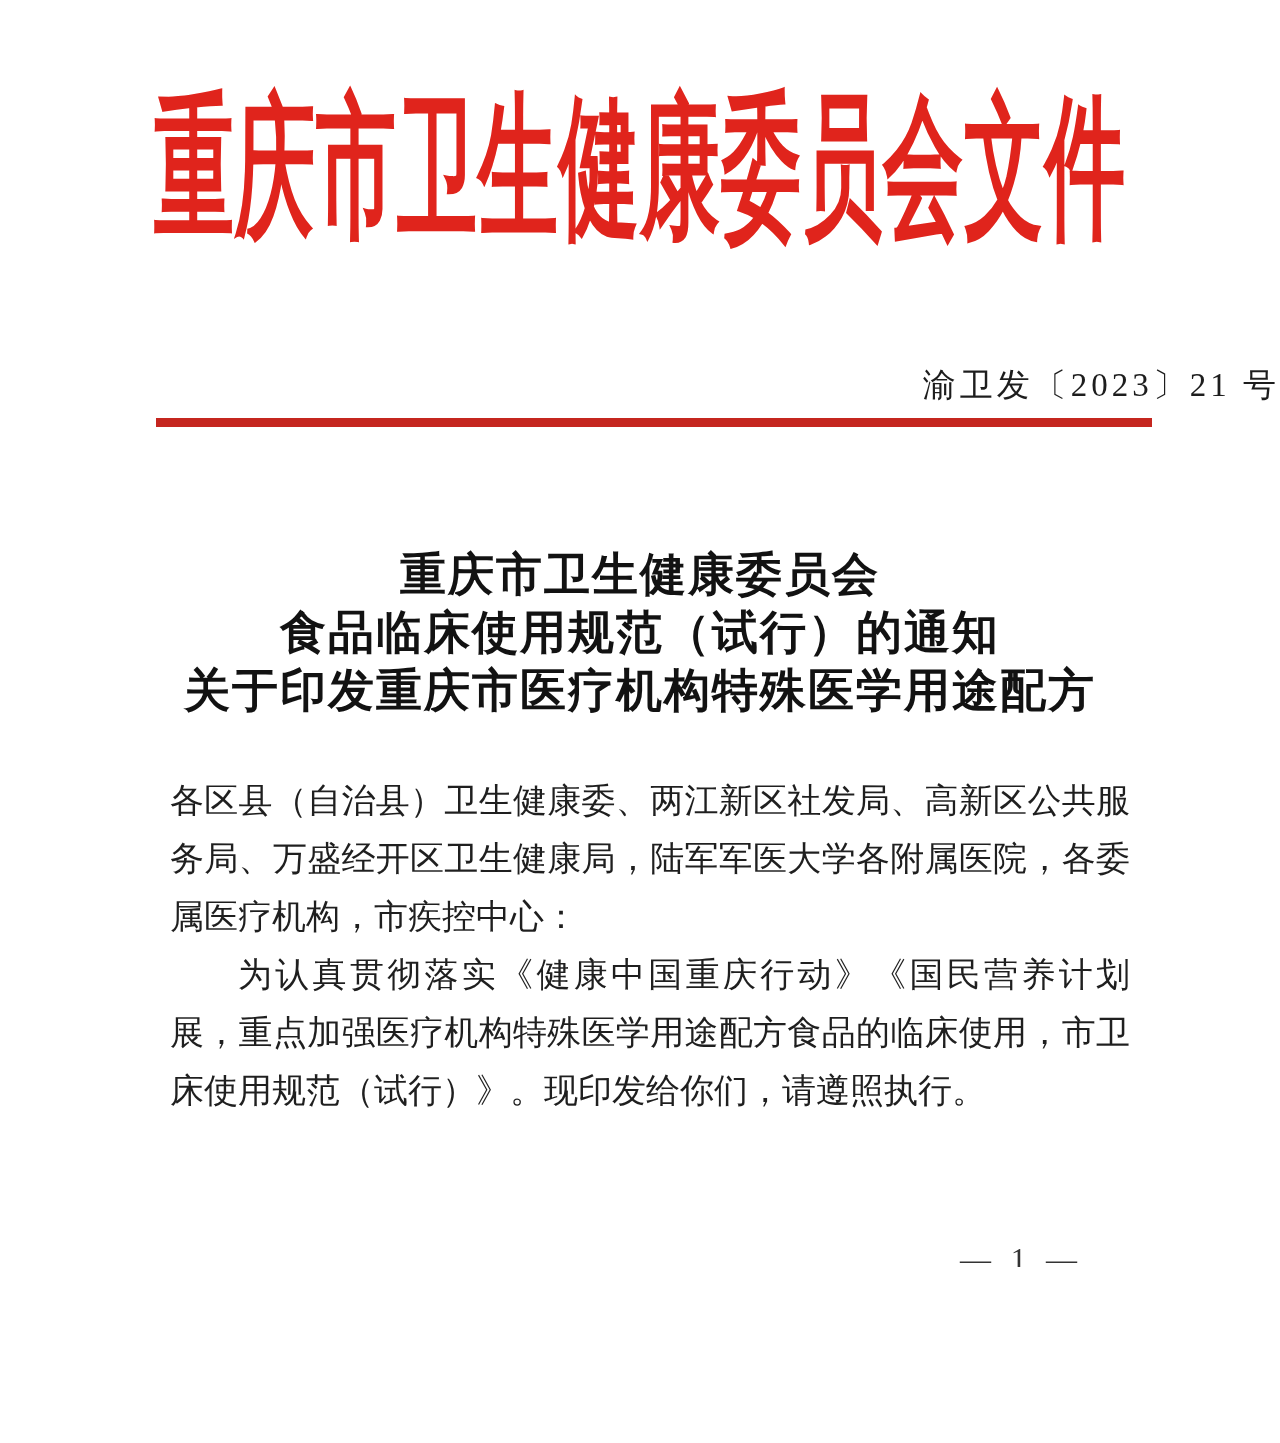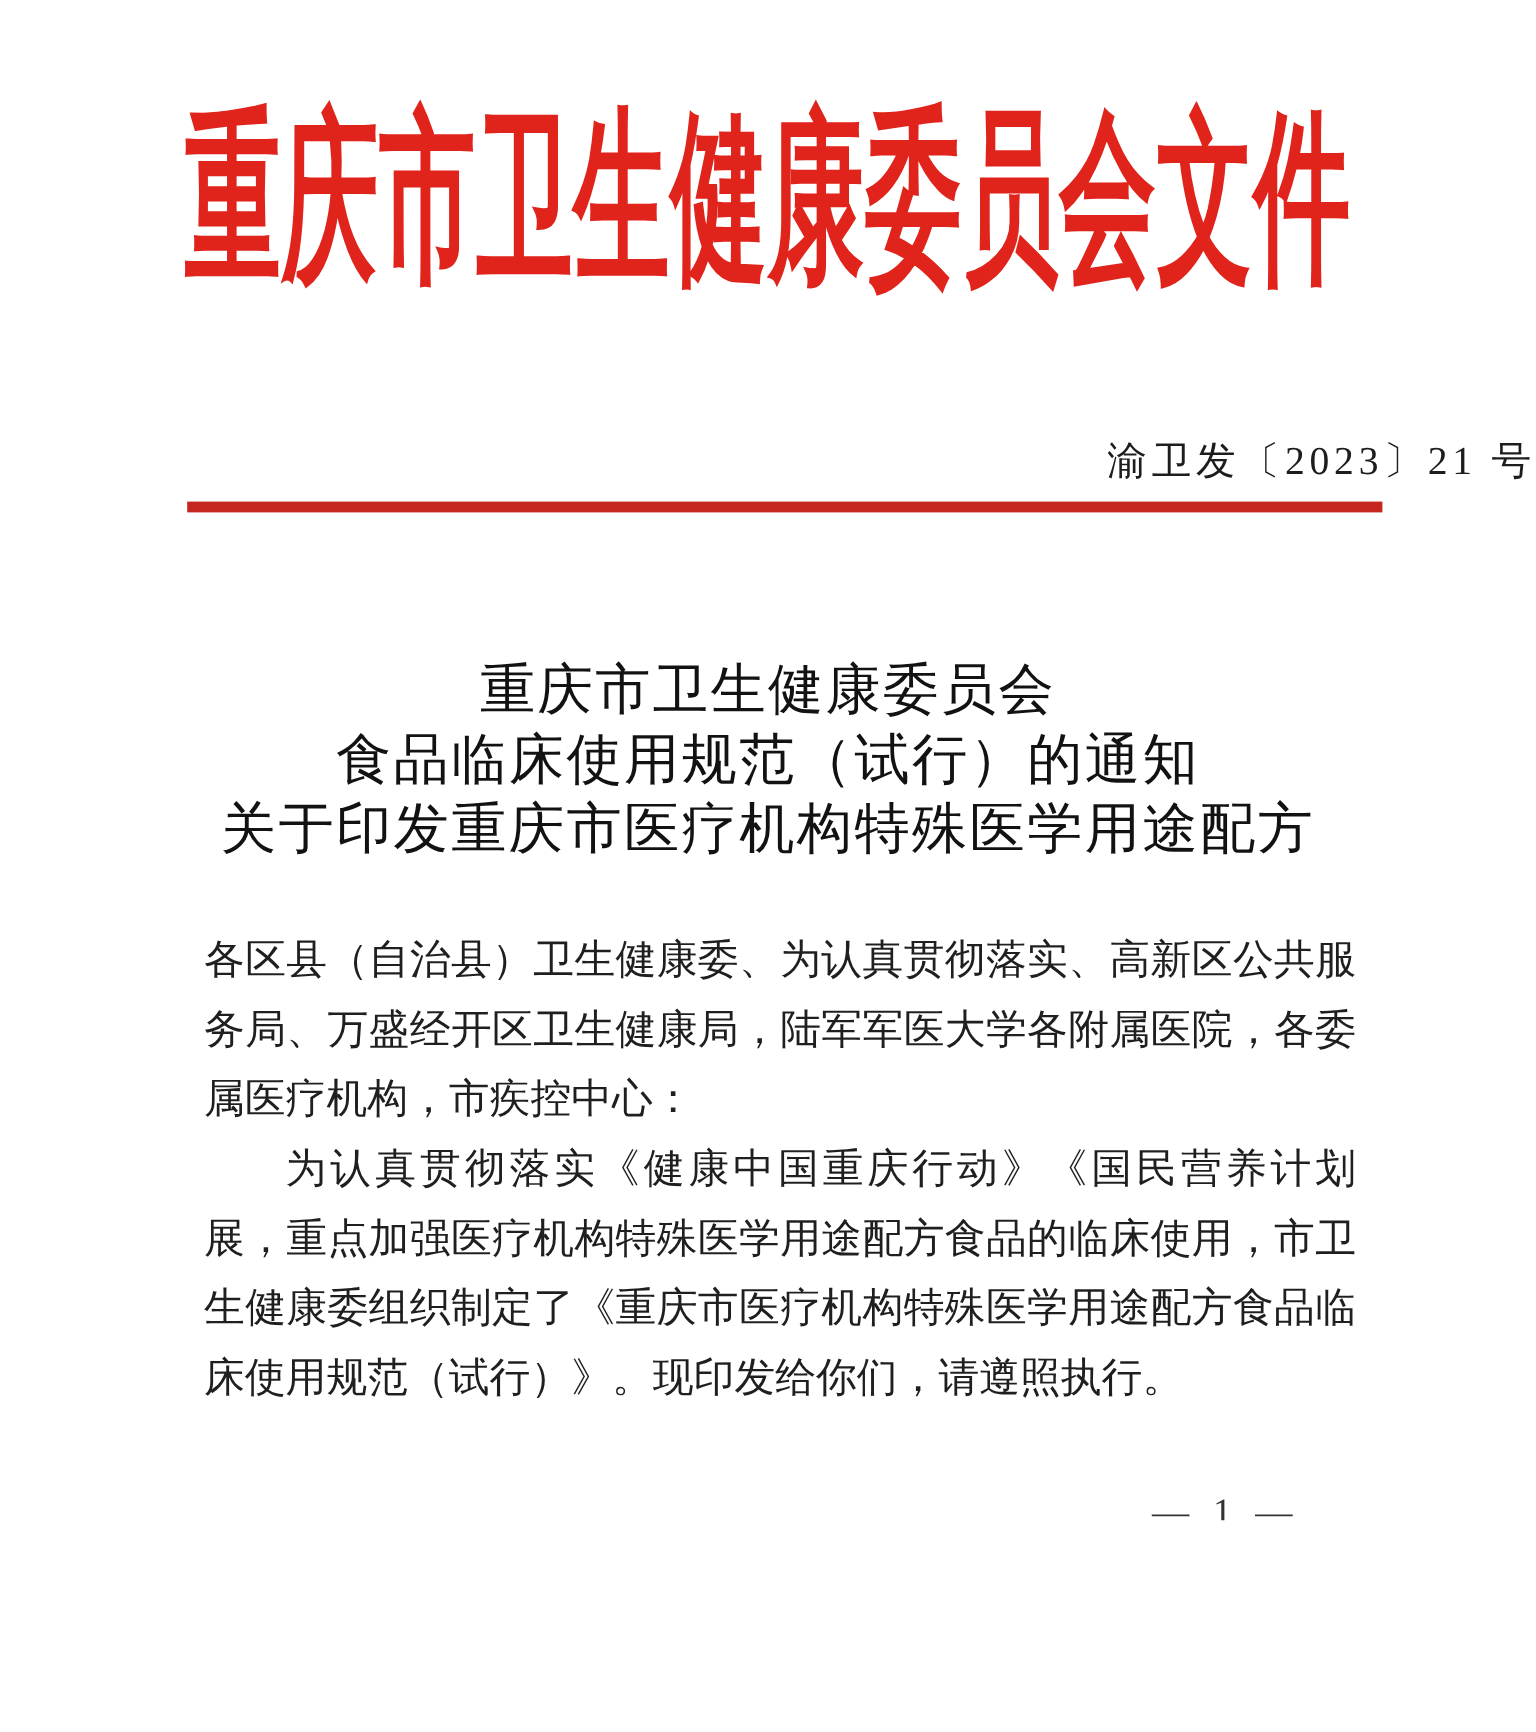--- a/index.html
+++ b/index.html
@@ -52,21 +52,21 @@
     background: #c5261f;
   }
   .doc-title {
     position: absolute;
     top: 546px;
     left: 0;
     width: 100%;
     text-align: center;
     font-size: 46px;
     line-height: 58px;
-    font-weight: normal;
+    font-weight: bold;
     letter-spacing: 2px;
     color: #121212;
   }
   .body-text {
     position: absolute;
     top: 772px;
     left: 170px;
     width: 960px;
     font-size: 34px;
     line-height: 58px;
@@ -105,24 +105,23 @@
 
   <div class="red-rule"></div>
 
   <div class="doc-title">
     <div>重庆市卫生健康委员会</div>
     <div>食品临床使用规范（试行）的通知</div>
     <div>关于印发重庆市医疗机构特殊医学用途配方</div>
   </div>
 
   <div class="body-text">
-    <div class="jl">各区县（自治县）卫生健康委、为认真贯彻落实、高新区公共服</div>
+    <div class="jl">各区县（自治县）卫生健康委、两江新区社发局、高新区公共服</div>
     <div class="jl">务局、万盛经开区卫生健康局，陆军军医大学各附属医院，各委</div>
     <div class="el">属医疗机构，市疾控中心：</div>
     <div class="jl indent">为认真贯彻落实《健康中国重庆行动》《国民营养计划</div>
     <div class="jl">展，重点加强医疗机构特殊医学用途配方食品的临床使用，市卫</div>
-    <div class="jl">生健康委组织制定了《重庆市医疗机构特殊医学用途配方食品临</div>
     <div class="el">床使用规范（试行）》。现印发给你们，请遵照执行。</div>
   </div>
 
   <div class="page-number">— 1 —</div>
 
 </div>
 
 </body></html>

